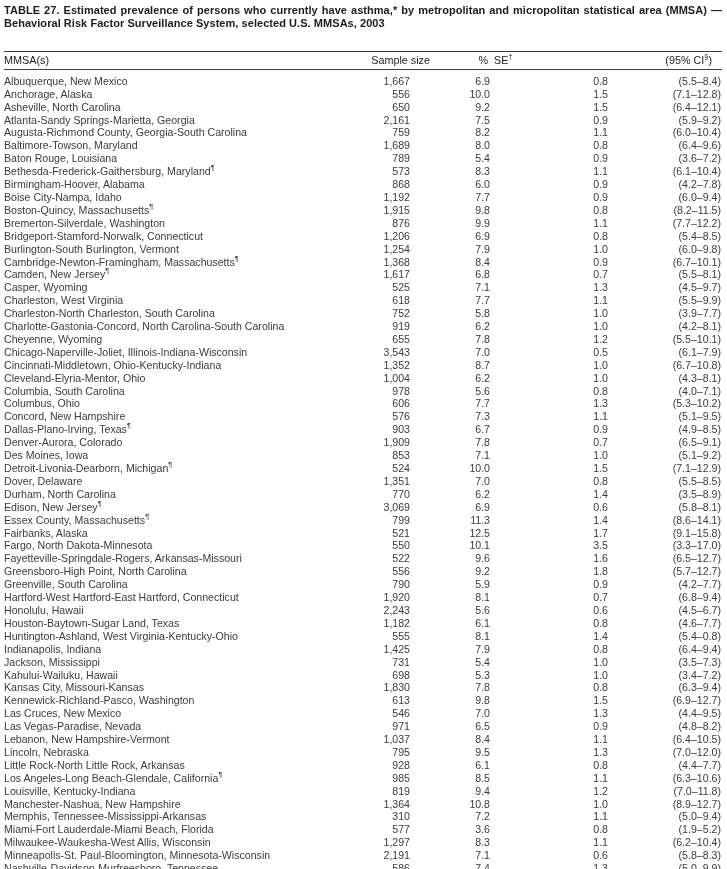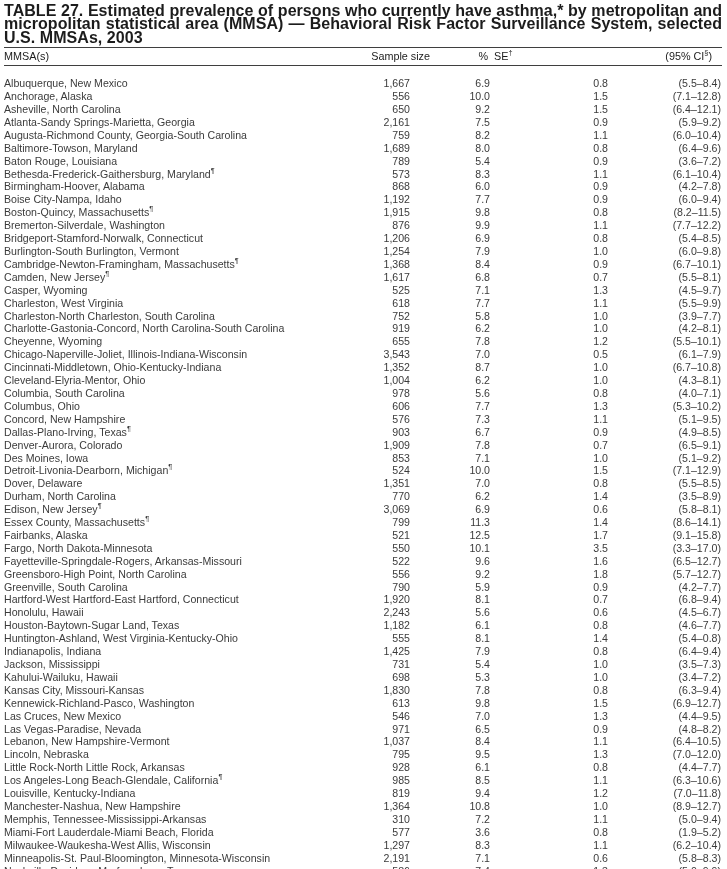--- a/index.html
+++ b/index.html
@@ -10,27 +10,27 @@
     background: #ffffff;
     overflow: hidden;
     font-family: "Liberation Sans", sans-serif;
   }
   .page {
     padding: 4px 5px 0 4px;
     box-sizing: border-box;
     width: 727px;
   }
   .table-title {
-    font-size: 16px;
+    font-size: 11px;
     line-height: 13.4px;
     font-weight: 700;
     color: #1c1c1c;
     text-align: justify;
     letter-spacing: 0.05px;
-    margin-bottom: 3px;
+    margin-bottom: 20px;
   }
   table {
     width: 100%;
     border-collapse: collapse;
     table-layout: fixed;
   }
   col.c-mmsa   { width: auto;  }
   col.c-sample { width: 80px;  }
   col.c-pct    { width: 62px;  }
   col.c-se     { width: 116px; }
@@ -51,21 +51,21 @@
   thead th.h-ci     { text-align: right; padding-right: 10px; }
   tbody td {
     font-size: 10.6px;
     line-height: 12.9px;
     height: 12.9px;
     color: #3b3b3b;
     padding: 0;
     white-space: nowrap;
     overflow: visible;
   }
-  tbody tr:first-child td { padding-top: 11px; margin-left: 44px; }
+  tbody tr:first-child td { padding-top: 5px; margin-left: 44px; }
   td.d-mmsa   { text-align: left; }
   td.d-sample { text-align: right; padding-right: 22px; }
   td.d-pct    { text-align: right; padding-right: 4px; }
   td.d-se     { text-align: right; padding-right: 2px; }
   td.d-ci     { text-align: right; padding-right: 1px; }
   sup {
     font-size: 7.3px;
     line-height: 0;
     vertical-align: super;
   }

